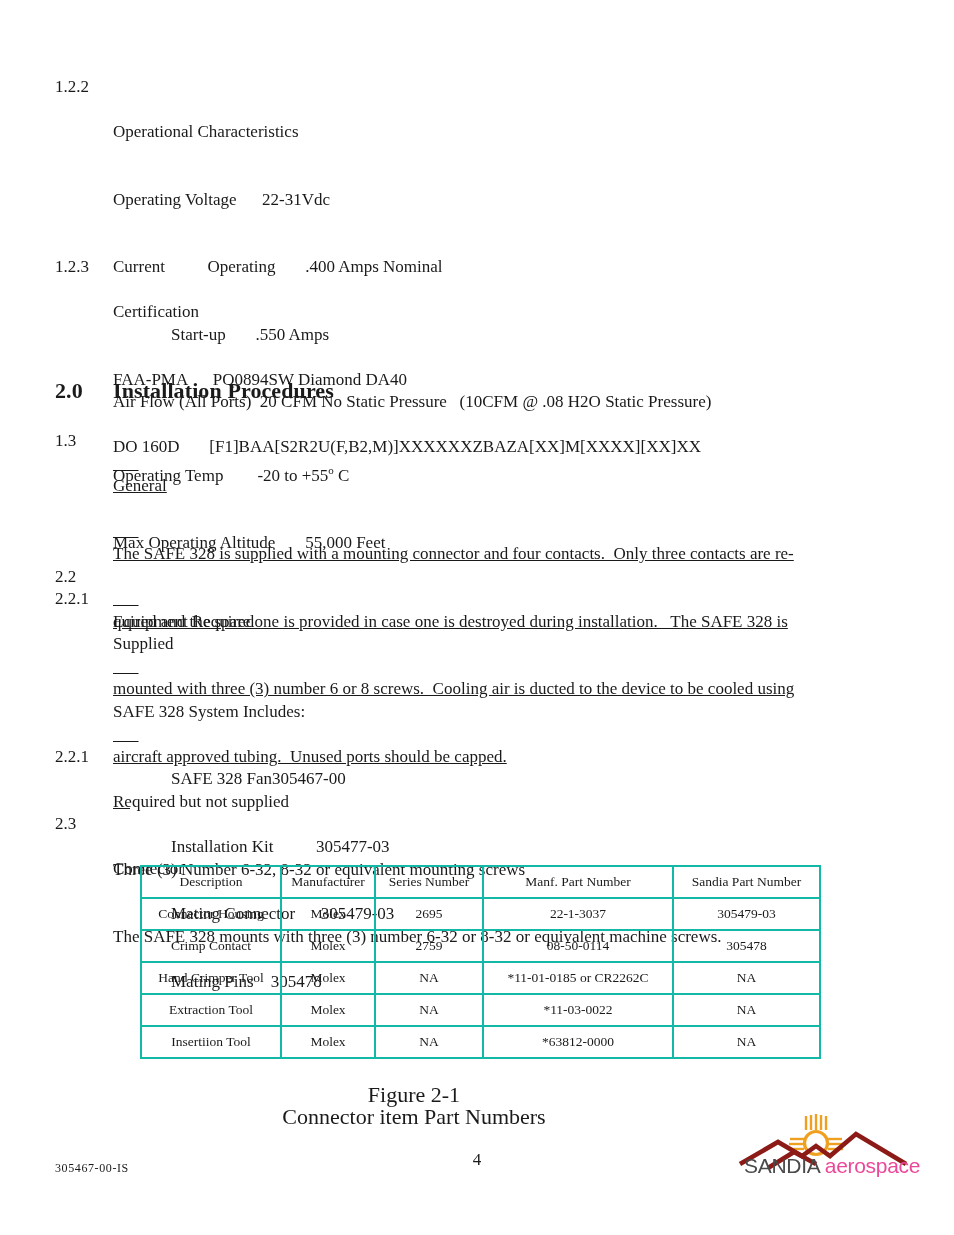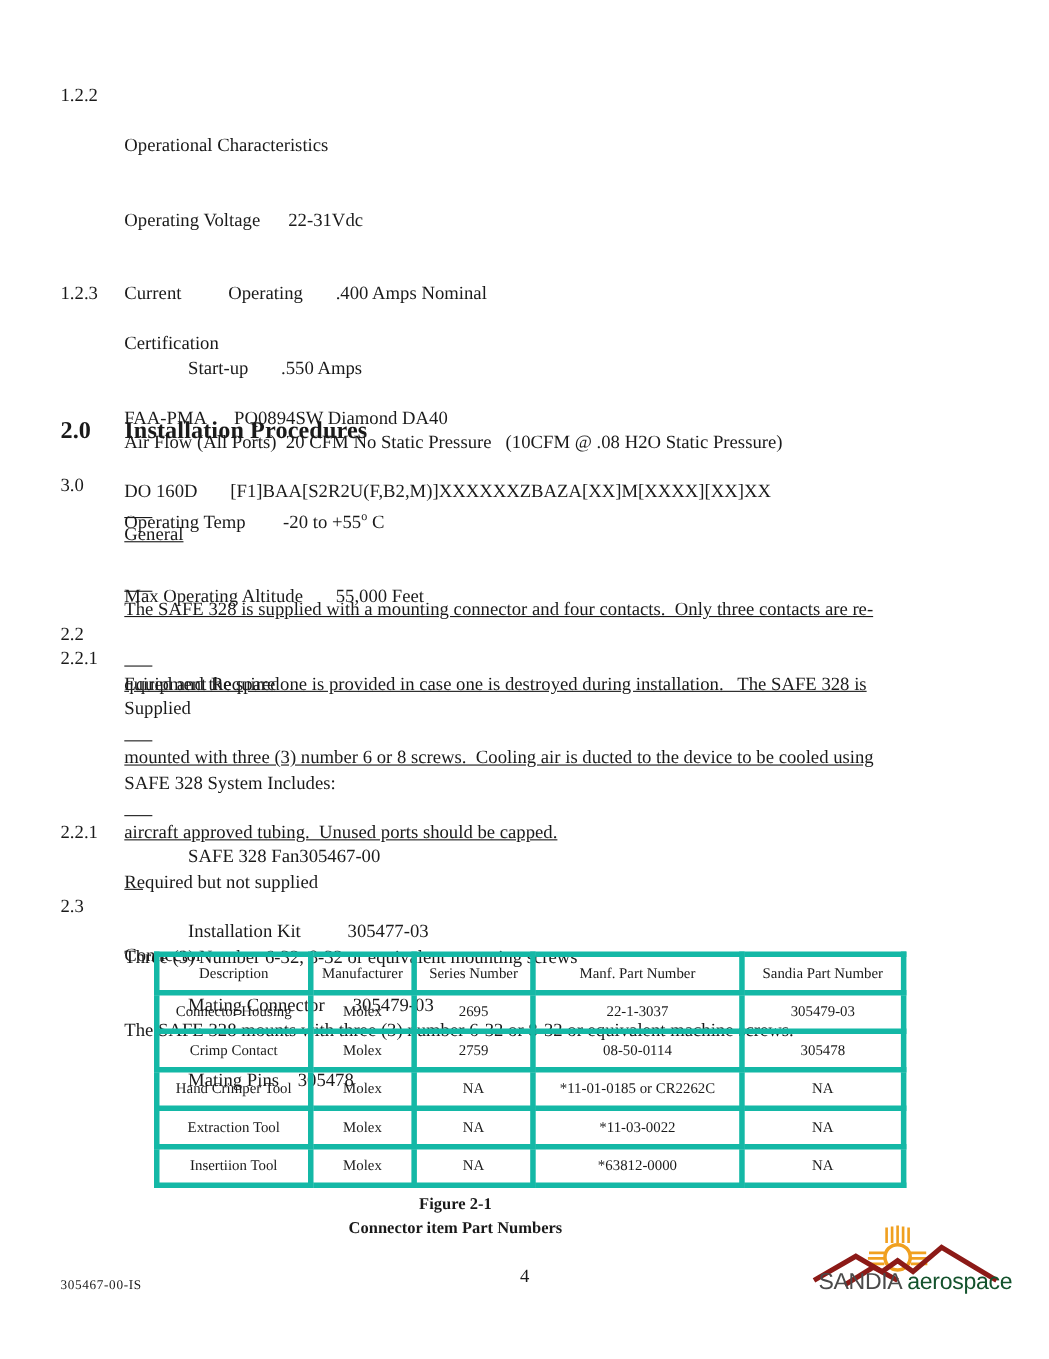--- a/index.html
+++ b/index.html
@@ -72,21 +72,21 @@
     left: 140px;
     top: 865px;
     width: 679px;
   }
   table.parts {
     border-collapse: collapse;
     width: 679px;
     table-layout: fixed;
   }
   table.parts td {
-    border: 5px solid #14b8a6;
+    border: 2px solid #14b8a6;
     text-align: center;
     vertical-align: middle;
     height: 30px;
     font-size: 13.5px;
     line-height: 16px;
     padding: 0 2px;
     font-family: "Liberation Serif", "DejaVu Serif", serif;
   }
   table.parts tr.hdr td { height: 30px; }
   col.c0 { width: 140px; }
@@ -95,23 +95,22 @@
   col.c3 { width: 190px; }
   col.c4 { width: 147px; }
 
   
   .figcap {
     position: absolute;
     left: 0;
     top: 1084px;
     width: 828px;
     text-align: center;
-    font-size: 15px;
+    font-size: 22px;
     line-height: 22px;
-    font-weight: bold;
   }
 
   
   .doc-num {
     position: absolute;
     left: 55px;
     top: 1161px;
     font-size: 12px;
     letter-spacing: 0.6px;
     white-space: pre;
@@ -137,21 +136,21 @@
   .logo-text {
     position: absolute;
     left: 6px;
     top: 42px;
     font-family: "Liberation Sans", "DejaVu Sans", sans-serif;
     font-size: 21px;
     letter-spacing: -0.3px;
     color: #4a4a4a;
     white-space: pre;
   }
-  .logo-text .aero { color: #14532d; }
+  .logo-text .aero { color: #ec4899; }
 </style>
 </head>
 <body>
 
 <div class="page">
 
   <div class="sec" style="left:55px; top:76px; width:850px;">
     <div class="num">1.2.2</div>
     <div class="body">
       <div class="line">Operational Characteristics</div>
@@ -169,21 +168,21 @@
     <div class="body">
       <div class="line">Certification</div>
       <div class="line">FAA-PMA      PQ0894SW Diamond DA40</div>
       <div class="line">DO 160D       [F1]BAA[S2R2U(F,B2,M)]XXXXXXZBAZA[XX]M[XXXX][XX]XX</div>
     </div>
   </div>
 
   <div class="h1"><span class="hnum">2.0</span><span>Installation Procedures</span></div>
 
   <div class="sec" style="left:55px; top:430px; width:830px;">
-    <div class="num">3.0</div>
+    <div class="num">1.3</div>
     <div class="body para">
       <div class="line">General</div>
       <div class="pline">The SAFE 328 is supplied with a mounting connector and four contacts.  Only three contacts are re-</div>
       <div class="pline">quired and the spare one is provided in case one is destroyed during installation.   The SAFE 328 is</div>
       <div class="pline">mounted with three (3) number 6 or 8 screws.  Cooling air is ducted to the device to be cooled using</div>
       <div class="pline">aircraft approved tubing.  Unused ports should be capped.</div>
     </div>
   </div>
 
   <div class="sec" style="left:55px; top:566px; width:700px;">

